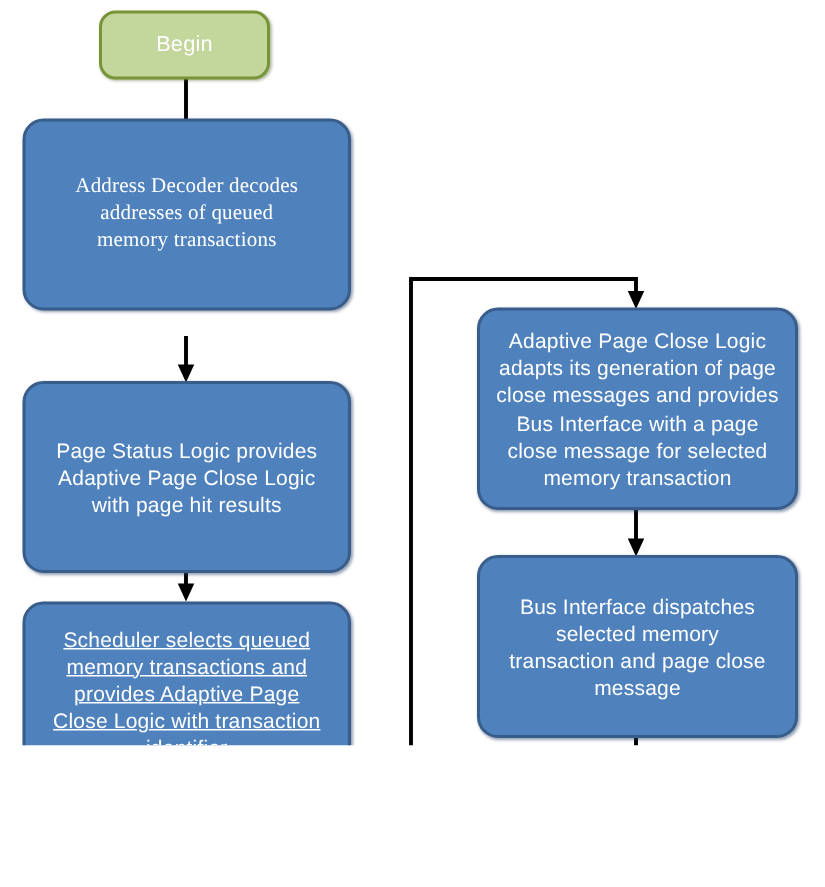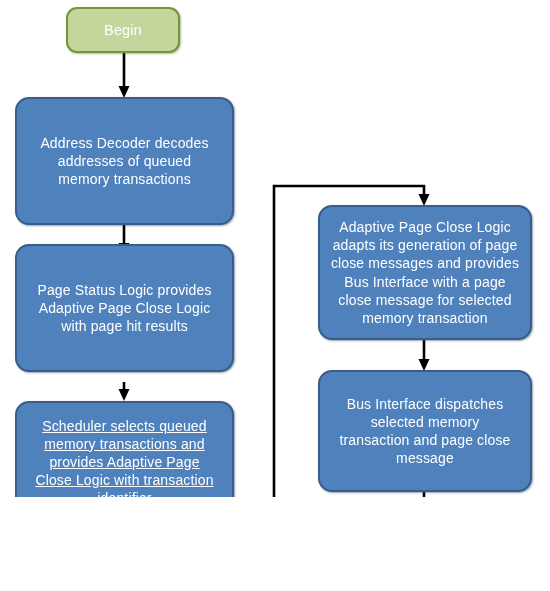--- a/index.html
+++ b/index.html
@@ -113,27 +113,27 @@
     <g>
       <line x1="424" y1="492" x2="424" y2="527"></line>
       <polygon class="arrowhead" points="424,535 418.5,523 429.5,523"></polygon>
     </g>
   </svg>
 
   <div class="node node-terminal node-begin" style="left:66px; top:7px; width:114px; height:46px;">
     <span class="node-text">Begin</span>
   </div>
 
-  <div class="node node-process node-blue" style="left:15px; top:97px; width:219px; height:128px;">
+  <div class="node node-process node-blue" style="left:15px; top:79px; width:219px; height:128px;font-family:Liberation Serif, serif;">
     <span class="node-text">Address Decoder decodes
 addresses of queued
 memory transactions</span>
   </div>
 
-  <div class="node node-process node-blue" style="left:15px; top:244px; width:219px; height:128px;">
+  <div class="node node-process node-blue" style="left:15px; top:254px; width:219px; height:128px;">
     <span class="node-text">Page Status Logic provides
 Adaptive Page Close Logic
 with page hit results</span>
   </div>
 
   <div class="node node-process node-blue" style="left:15px; top:401px; width:219px; height:122px;text-decoration:underline;">
     <span class="node-text">Scheduler selects queued
 memory transactions and
 provides Adaptive Page
 Close Logic with transaction

